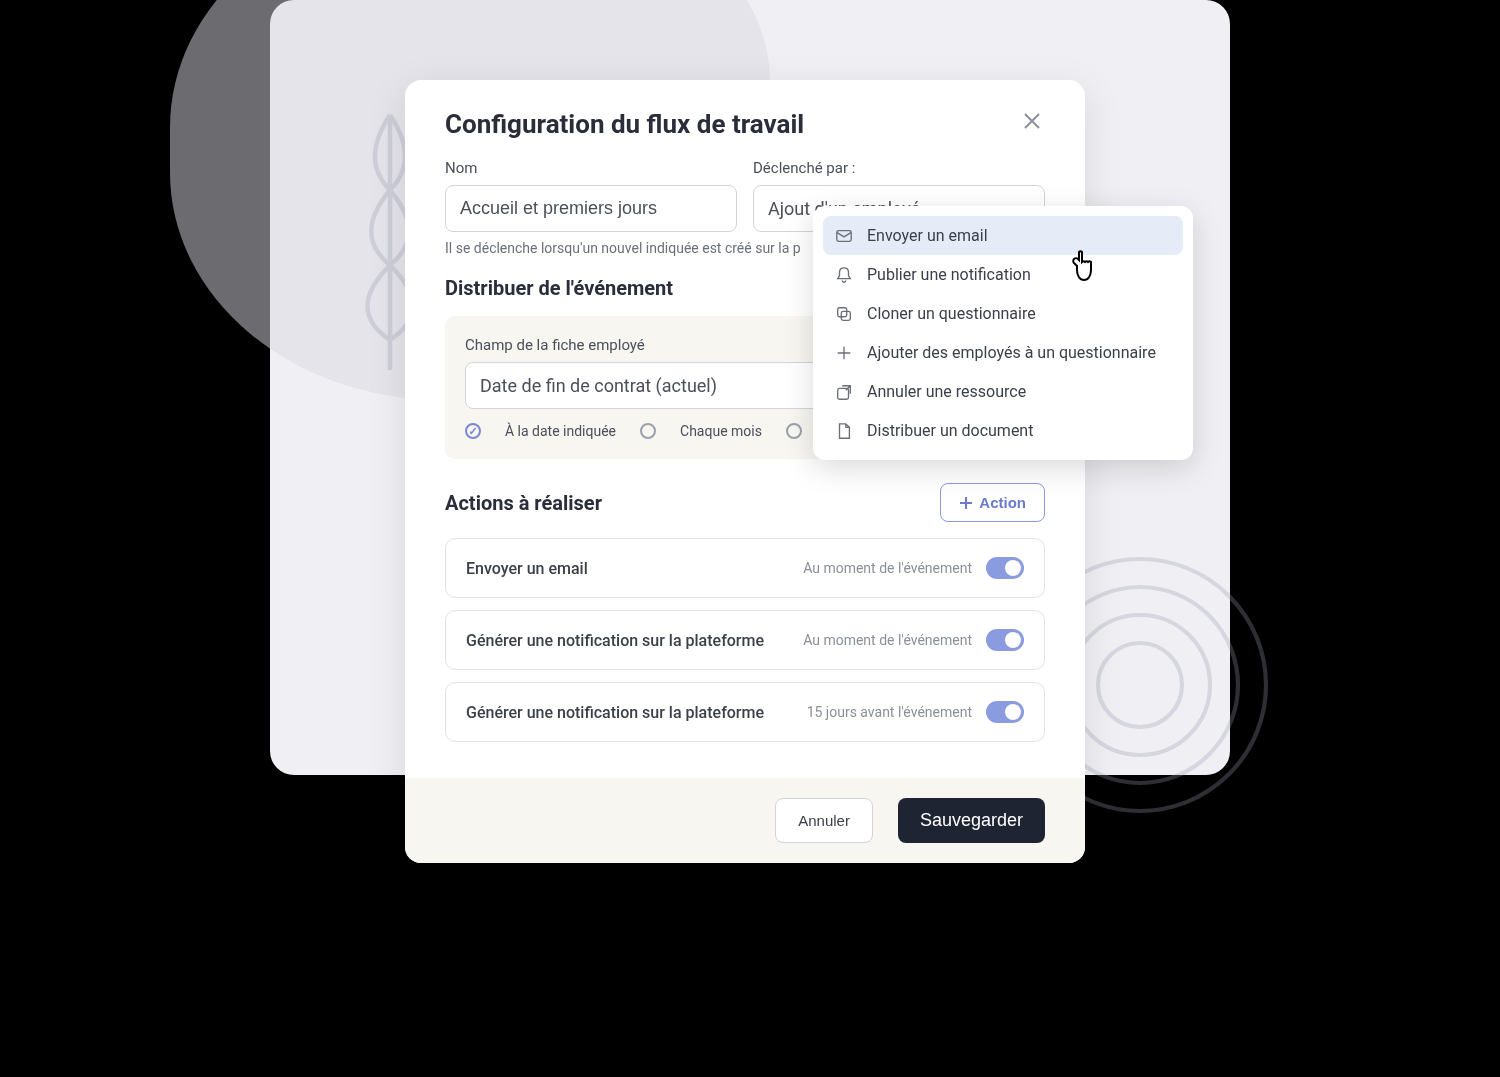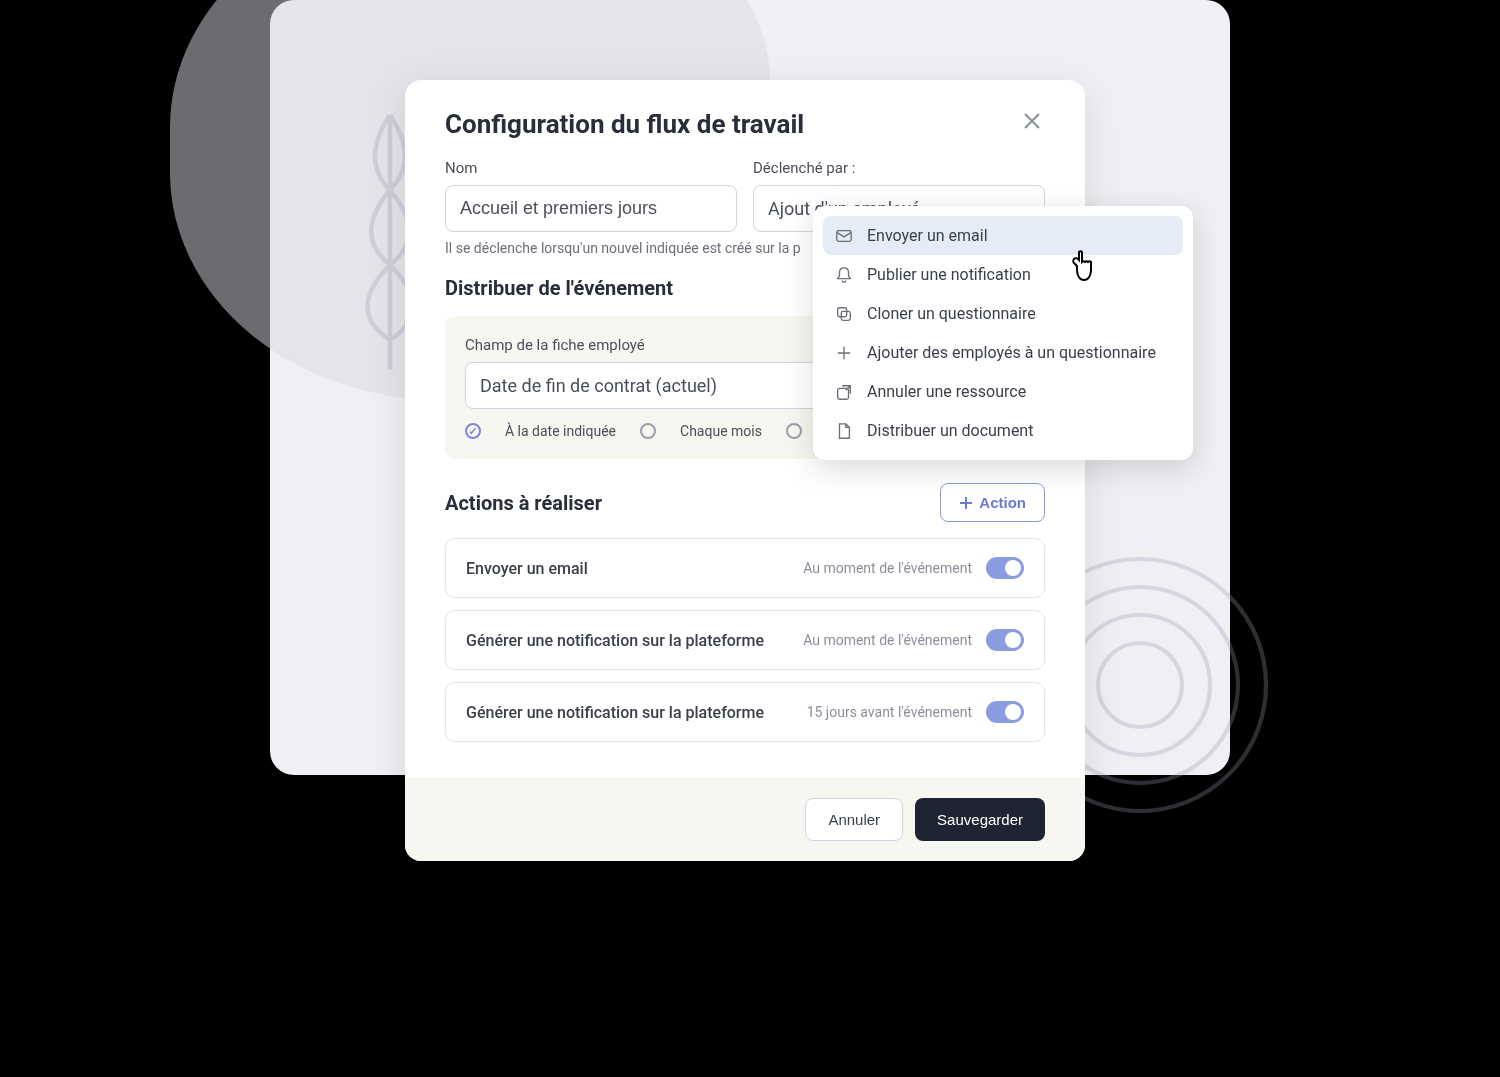--- a/index.html
+++ b/index.html
@@ -218,39 +218,39 @@
       border-radius: 50%;
       top: 3px;
       right: 3px;
     }
     .modal-footer {
       background: #f7f6f1;
       border-radius: 0 0 16px 16px;
       padding: 20px 40px;
       display: flex;
       justify-content: flex-end;
-      gap: 12px;
+      gap: 25px;
     }
     .btn-cancel {
       border: 1px solid #d0d4dc;
       background: #fff;
       color: #3a3f4a;
       border-radius: 8px;
       padding: 12px 22px;
       font-size: 15px;
       font-weight: 500;
       cursor: pointer;
     }
     .btn-save {
       border: none;
       background: #1f2432;
       color: #fff;
       border-radius: 8px;
       padding: 12px 22px;
-      font-size: 15px;
+      font-size: 18px;
       font-weight: 500;
       cursor: pointer;
     }
     .dropdown-menu {
       position: absolute;
       top: 206px;
       left: 543px;
       width: 380px;
       background: #fff;
       border-radius: 12px;

